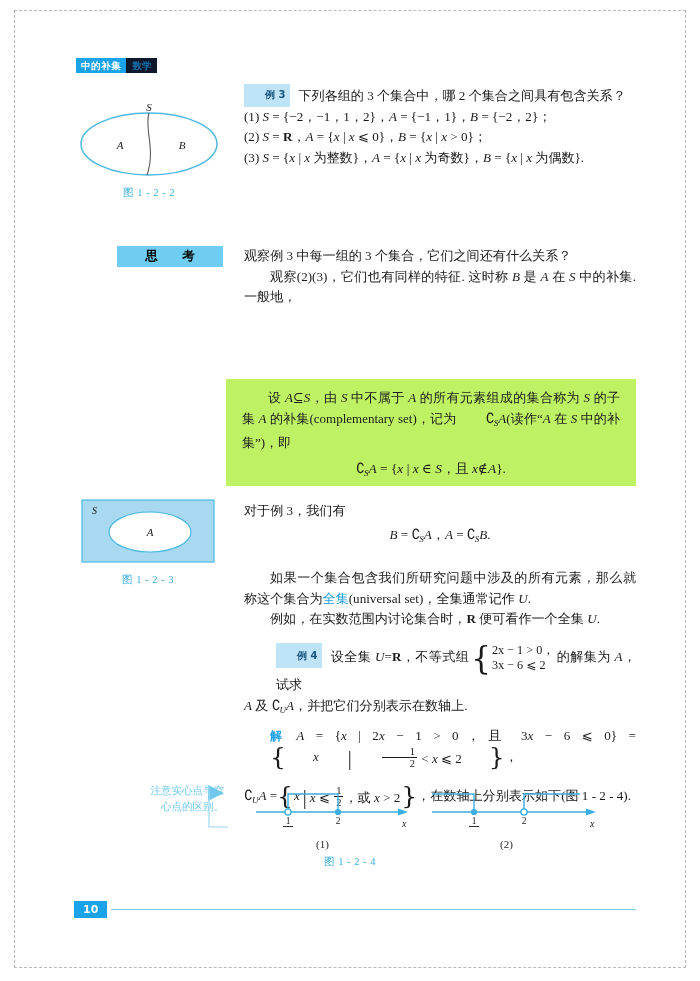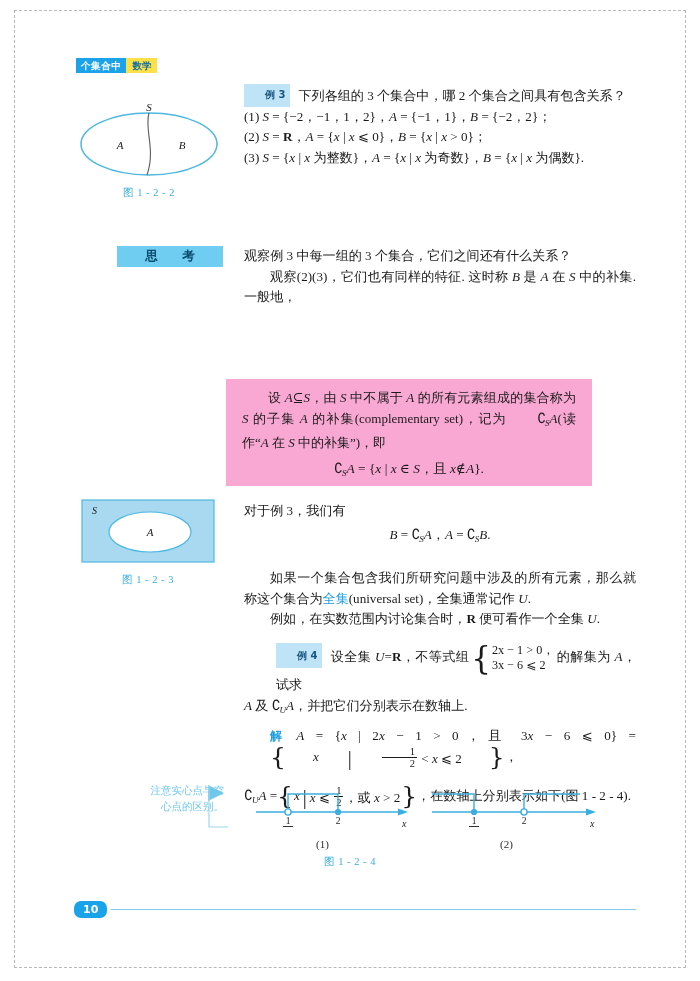--- a/index.html
+++ b/index.html
@@ -28,21 +28,21 @@
   .hdr { position: absolute; left: 76px; top: 58px; display: flex; align-items: stretch; height: 15px; }
   .hdr-book {
     background: #1aa3e8; color: #fff;
     font-family: "DejaVu Sans", sans-serif;
     font-size: 9.5px; font-weight: bold;
     letter-spacing: .6px;
     padding: 1px 5px 0 5px;
     display: flex; align-items: center;
   }
   .hdr-sub {
-    background: #fde047; color: #0d6ea8;
+    background: #0f172a; color: #0d6ea8;
     font-family: "DejaVu Sans", sans-serif;
     font-size: 9.5px; font-weight: bold;
     padding: 1px 6px 0 6px;
     display: flex; align-items: center;
   }
 
   
   .col-main { position: absolute; left: 244px; width: 392px; }
   .para { font-size: 13.1px; line-height: 20.5px; text-align: justify; }
   .para.ind { text-indent: 26px; }
@@ -83,33 +83,33 @@
   .bigset { display: inline-flex; align-items: center; vertical-align: middle; }
   .bigset .bb { font-size: 25px; font-weight: 300; line-height: .75; font-family: "DejaVu Serif", serif; }
   .bigset .inner { font-size: 13.1px; padding: 0 1px; }
   .vbar { font-size: 20px; font-weight: 300; line-height: .7; vertical-align: middle; margin: 0 2px; }
 
   
   .think {
     position: absolute; left: 117px; top: 246px;
     width: 106px; height: 21px;
     background: #6fcdf2;
-    color: #0c4a6e;
+    color: #000000;
     font-family: "DejaVu Sans", sans-serif;
     font-size: 12.5px; font-weight: bold;
     letter-spacing: 10px;
     display: flex; align-items: center; justify-content: center;
     text-indent: 10px;
   }
 
   
   .defbox {
     position: absolute; left: 226px; top: 379px;
-    width: 366px; height: 107px;
-    background: #f9a8d4;
+    width: 410px; height: 107px;
+    background: #bef264;
     padding: 9px 16px 0 16px;
   }
   .defbox .para { font-size: 13px; line-height: 20.5px; }
   .defeq { text-align: center; margin-top: 6px; font-size: 13.4px; }
 
   
   .figcap {
     color: #3aaee0; font-size: 10.5px;
     font-family: "Liberation Serif", serif;
     text-align: center; letter-spacing: .5px;
@@ -135,33 +135,33 @@
     font-family: "Liberation Serif", serif;
   }
 
   
   .footer { position: absolute; left: 74px; top: 901px; width: 562px; display: flex; align-items: center; }
   .pgnum {
     background: #1aa3e8; color: #fff;
     font-family: "DejaVu Sans", sans-serif;
     font-size: 11px; font-weight: bold;
     padding: 2px 9px 2px 9px;
-    min-width: 30px; text-align: center; border-radius: 7px;
+    min-width: 30px; text-align: center;
   }
   .footrule { flex: 1; height: 1px; background: #7fc9ec; margin-left: 4px; }
 </style>
 </head>
 <body>
 
 <div class="page">
 
   <div class="page-frame"></div>
 
   <div class="hdr">
-    <span class="hdr-book">个集合中</span>
+    <span class="hdr-book">中的补集</span>
     <span class="hdr-sub">数学</span>
   </div>
 
   <div class="fig122">
     <svg width="150" height="78" viewBox="0 0 150 78">
       <ellipse cx="75" cy="40" rx="68" ry="31" fill="none" stroke="#4db8e0" stroke-width="1.5"></ellipse>
       <path d="M75 9 C 70 25, 82 45, 73 71" fill="none" stroke="#5a5a5a" stroke-width="1.1"></path>
       <text x="75" y="7" font-family="Liberation Serif, serif" font-size="11" font-style="italic" text-anchor="middle" fill="#1a1a1a">S</text>
       <text x="46" y="45" font-family="Liberation Serif, serif" font-size="11" font-style="italic" text-anchor="middle" fill="#1a1a1a">A</text>
       <text x="108" y="45" font-family="Liberation Serif, serif" font-size="11" font-style="italic" text-anchor="middle" fill="#1a1a1a">B</text>

